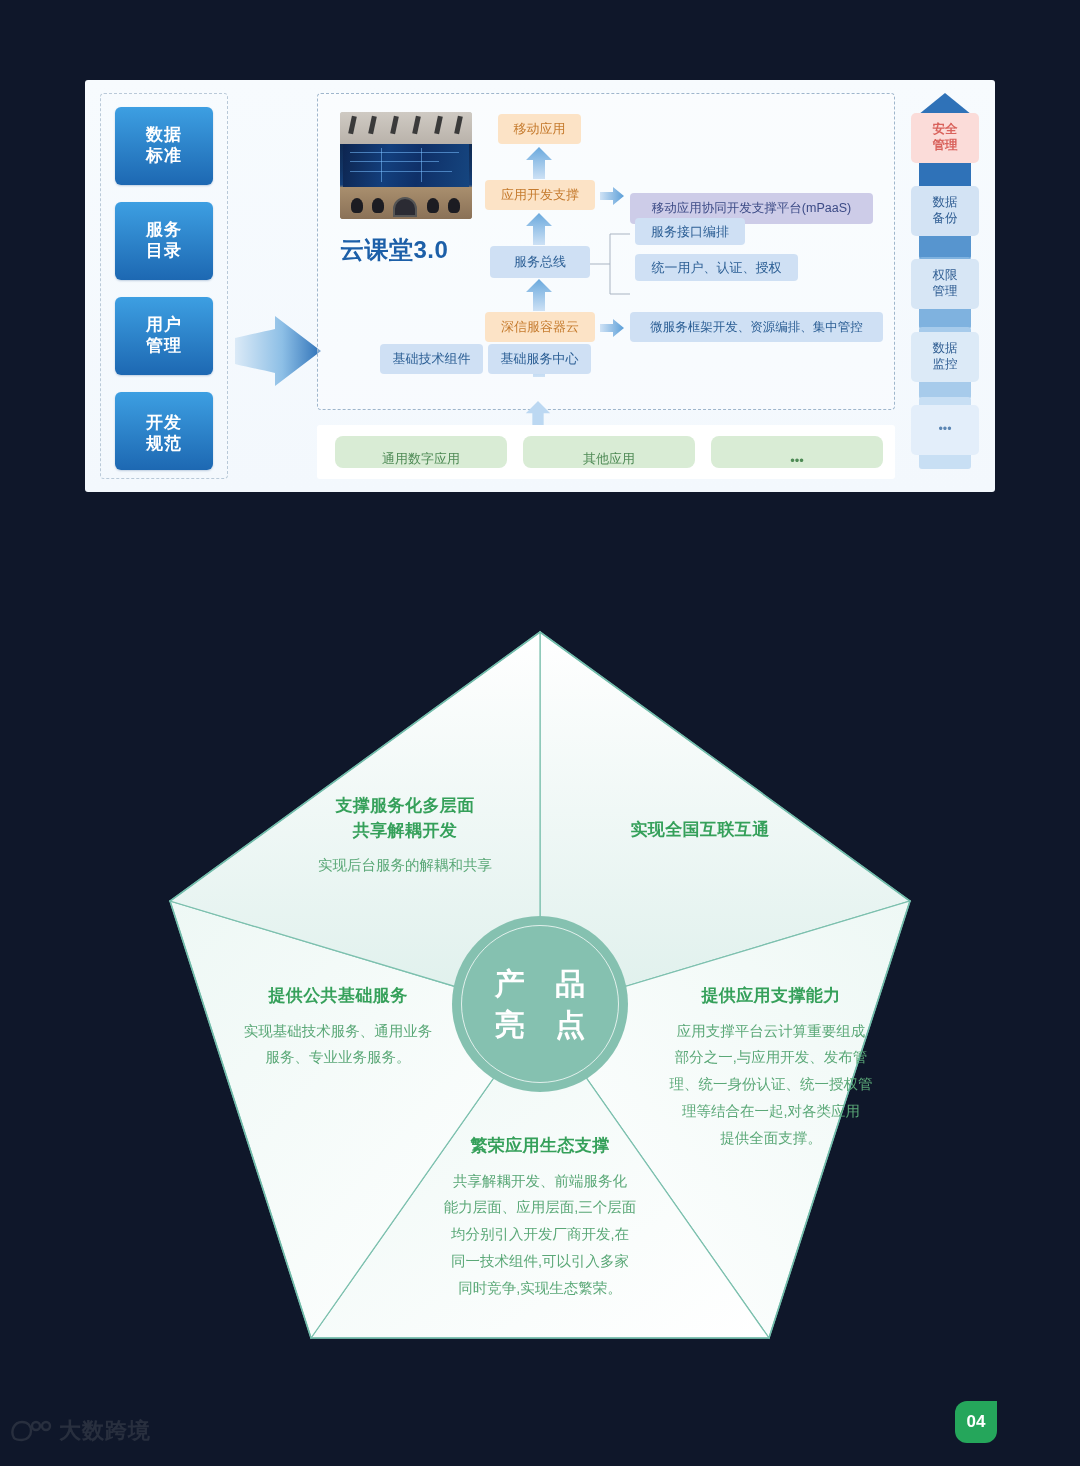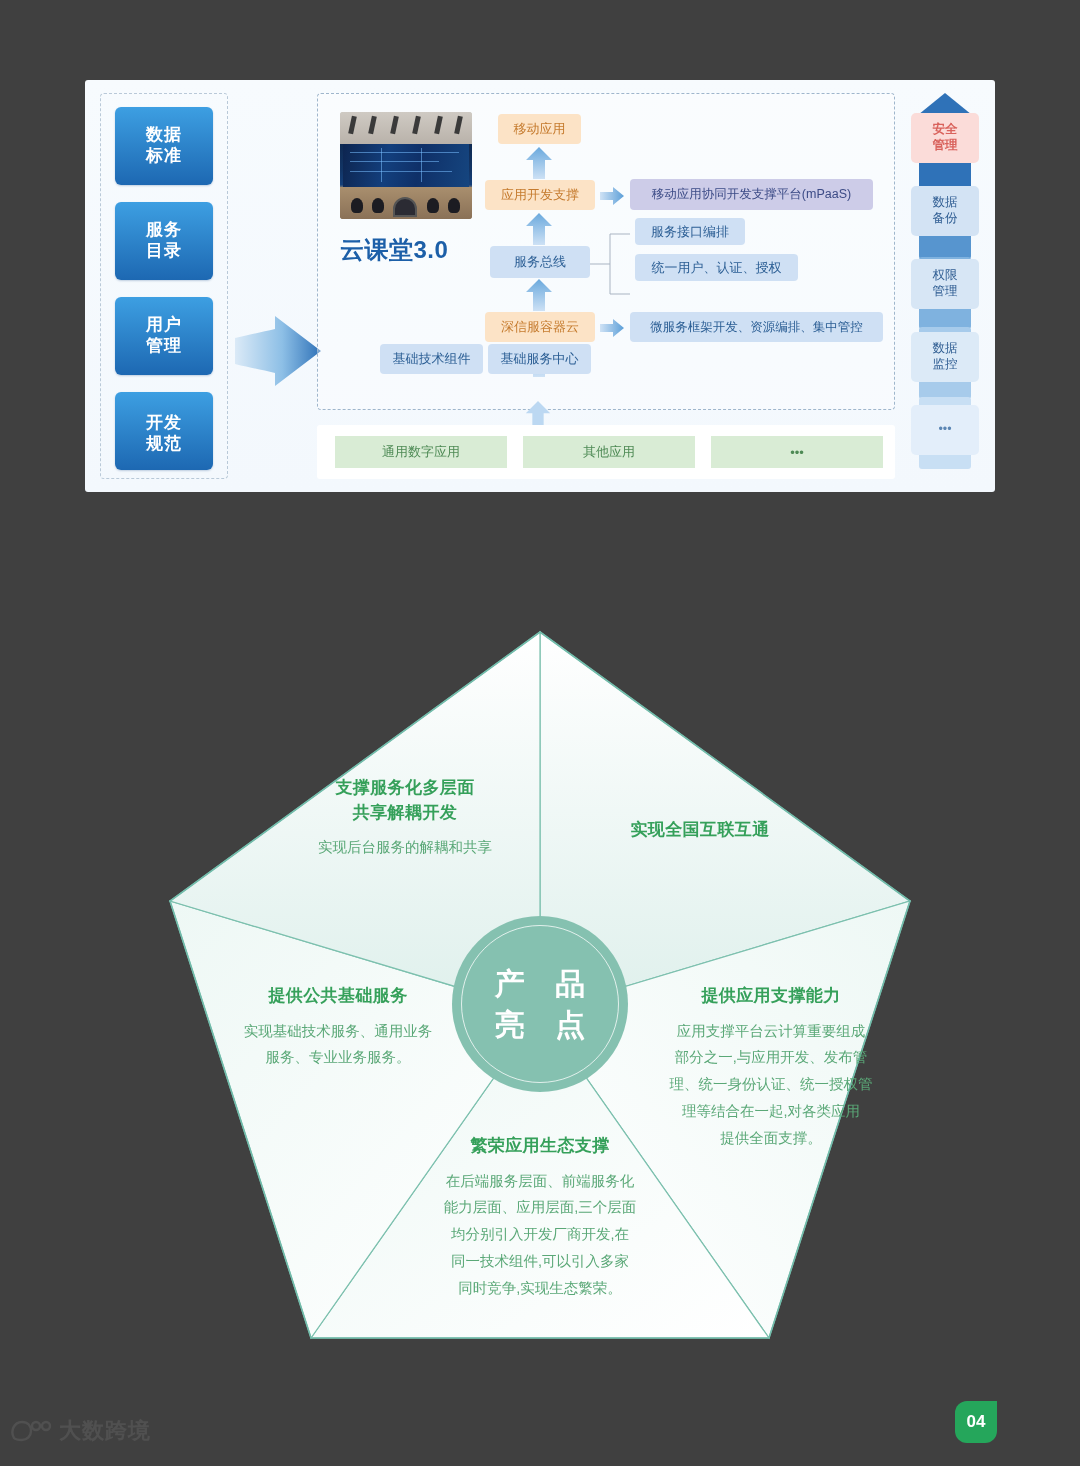--- a/index.html
+++ b/index.html
@@ -2,21 +2,21 @@
 <html><head>
 <meta charset="utf-8">
 <style>
   * { box-sizing: border-box; margin: 0; padding: 0; }
   html, body {
     width: 1080px; height: 1466px;
     background: #ffffff;
     font-family: "Liberation Sans", "DejaVu Sans", sans-serif;
     overflow: hidden;
   }
-  .page { position: relative; width: 1080px; height: 1466px; background:#404040; }
+  .page { position: relative; width: 1080px; height: 1466px; background:#0f172a; }
 
   
   .arch {
     position: absolute; left: 85px; top: 80px;
     width: 910px; height: 412px;
     background: linear-gradient(180deg,#f7fbfe 0%, #f3f8fd 100%);
     border-radius: 3px;
   }
   
   .left-col {
@@ -80,23 +80,23 @@
   .n-purple { background:#cdcce8; color:#3c4b86; }
 
   .up-arrow { position:absolute; width:28px; }
 
   
   .green-band {
     position:absolute; left:232px; top:345px; width:578px; height:54px;
     background:#fff; border-radius:3px;
   }
   .g-box {
-    position:absolute; top:11px; height:32px; border-radius:0;
+    position:absolute; top:11px; height:32px; border-radius:8px;
     background:#d9ecd5; color:#4e8a55; font-size:13px;
-    display:flex; align-items:center; justify-content:center;
+    display:flex; align-items:flex-end; justify-content:center;
   }
 
   
   .pillar { position:absolute; left:826px; top:11px; width:68px; height:388px; }
   .p-seg {
     position:absolute; left:8px; width:52px; border-radius:3px;
   }
   .p-label {
     position:absolute; left:0; width:68px; border-radius:5px;
     display:flex; align-items:center; justify-content:center;
@@ -249,21 +249,21 @@
         <path d="M1,6 L14,6 L14,1 L25,10 L14,19 L14,14 L1,14 Z" fill="url(#rtG)"></path>
       </svg>
       <svg style="position:absolute; left:281px; top:224px; width:26px; height:20px;" viewBox="0 0 26 20">
         <path d="M1,6 L14,6 L14,1 L25,10 L14,19 L14,14 L1,14 Z" fill="url(#rtG)"></path>
       </svg>
 
       <svg style="position:absolute; left:272px; top:130px; width:42px; height:80px;" viewBox="0 0 42 80">
         <path d="M0,40 L20,40 M20,10 L20,70 M20,10 L40,10 M20,70 L40,70" stroke="#a9b4c2" stroke-width="1" fill="none"></path>
       </svg>
 
-      <div class="node n-purple" style="left:312px; top:85px; width:243px; height:31px; font-size:12.5px;">
+      <div class="node n-purple" style="left:312px; top:99px; width:243px; height:31px; font-size:12.5px;">
         <span>移动应用协同开发支撑平台(mPaaS)</span>
       </div>
       <div class="node n-blue" style="left:317px; top:124px; width:110px; height:27px;">
         <span>服务接口编排</span>
       </div>
       <div class="node n-blue" style="left:317px; top:160px; width:163px; height:27px;">
         <span>统一用户、认证、授权</span>
       </div>
       <div class="node n-blue" style="left:312px; top:218px; width:253px; height:30px; font-size:12.5px;">
         <span>微服务框架开发、资源编排、集中管控</span>
@@ -346,21 +346,21 @@
 
       <polygon points="410,390 410,10 780,279" fill="url(#pf1)" stroke="#7cc0ae" stroke-width="1.2"></polygon>
       <polygon points="410,390 780,279 639,716" fill="url(#pf3)" stroke="#7cc0ae" stroke-width="1.2"></polygon>
       <polygon points="410,390 639,716 181,716" fill="url(#pf2)" stroke="#7cc0ae" stroke-width="1.2"></polygon>
       <polygon points="410,390 181,716 40,279" fill="url(#pf2)" stroke="#7cc0ae" stroke-width="1.2"></polygon>
       <polygon points="410,390 40,279 410,10" fill="url(#pf1)" stroke="#7cc0ae" stroke-width="1.2"></polygon>
 
       <polygon points="410,10 780,279 639,716 181,716 40,279" fill="none" stroke="#72bcab" stroke-width="1.6"></polygon>
     </svg>
 
-    <div class="hl ta-c" style="left:120px; top:154px; width:310px;">
+    <div class="hl ta-c" style="left:120px; top:172px; width:310px;">
       <div class="hl-title" style="white-space: pre-line;">支撑服务化多层面
 共享解耦开发</div>
       <div class="hl-body">实现后台服务的解耦和共享</div>
     </div>
 
     <div class="hl ta-c" style="left:420px; top:196px; width:300px;">
       <div class="hl-title">实现全国互联互通</div>
     </div>
 
     <div class="hl ta-c" style="left:58px; top:362px; width:300px;">
@@ -373,21 +373,21 @@
       <div class="hl-title">提供应用支撑能力</div>
       <div class="hl-body" style="white-space: pre-line;">应用支撑平台云计算重要组成
 部分之一,与应用开发、发布管
 理、统一身份认证、统一授权管
 理等结合在一起,对各类应用
 提供全面支撑。</div>
     </div>
 
     <div class="hl ta-c" style="left:262px; top:512px; width:296px;">
       <div class="hl-title">繁荣应用生态支撑</div>
-      <div class="hl-body" style="white-space: pre-line;">在后端服务层面、前端服务化
+      <div class="hl-body" style="white-space: pre-line;">共享解耦开发、前端服务化
 能力层面、应用层面,三个层面
 均分别引入开发厂商开发,在
 同一技术组件,可以引入多家
 同时竞争,实现生态繁荣。</div>
     </div>
 
     <div class="center-circle">
       <div class="cc-line">产 品</div>
       <div class="cc-line">亮 点</div>
     </div>

